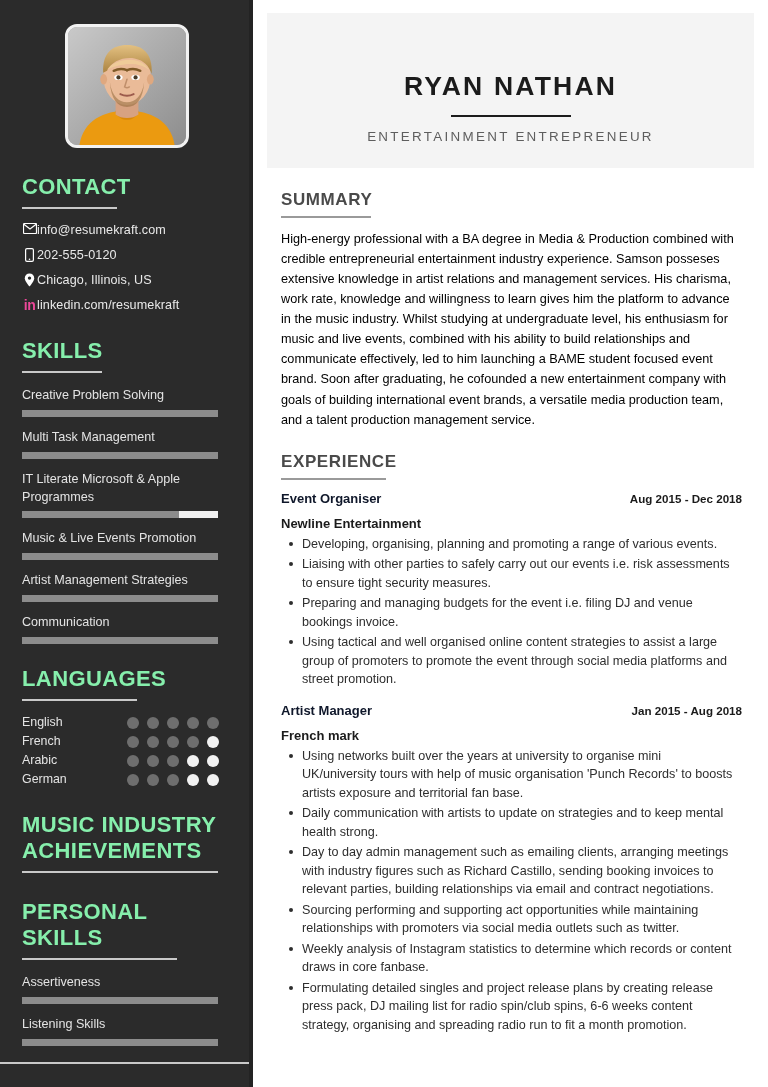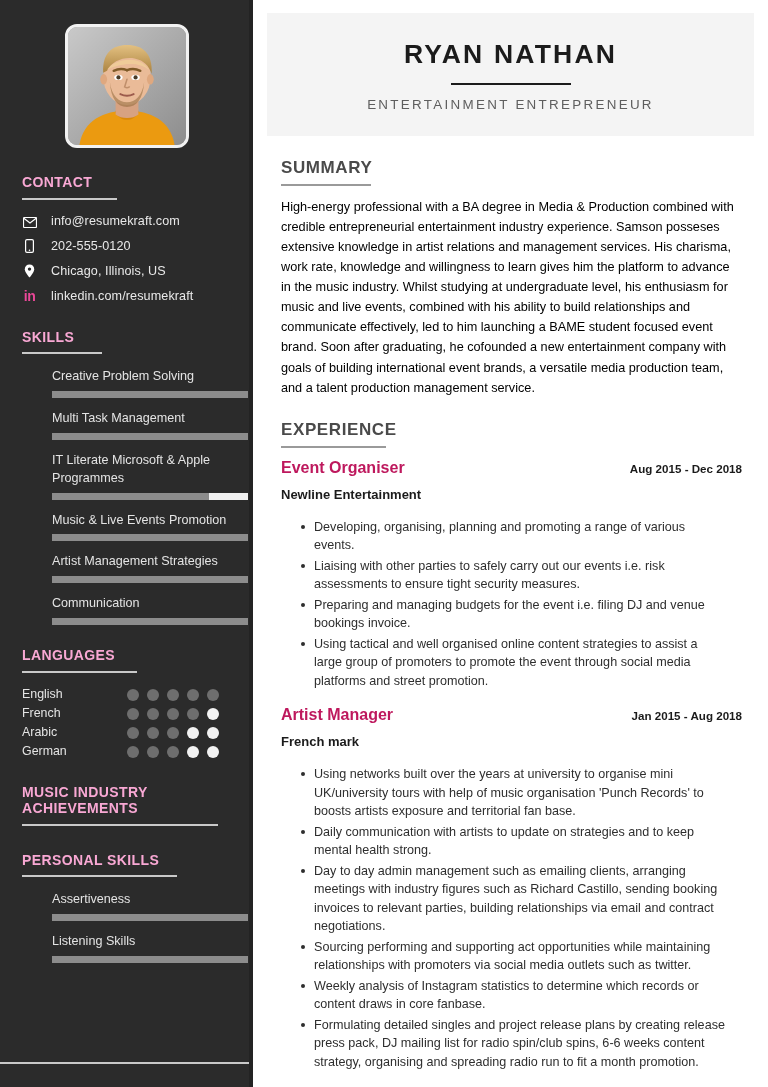--- a/index.html
+++ b/index.html
@@ -57,44 +57,44 @@
   .photo {
     width: 100%;
     height: 100%;
     display: block;
   }
 
   .side-section { margin-top: 26px; }
   .side-section.tight { margin-top: 22px; }
 
   .side-heading {
-    font-size: 14px;
+    font-size: 22px;
     font-weight: 700;
     letter-spacing: 0.4px;
-    color: #f9a8d4;
+    color: #86efac;
     line-height: 1.18;
   }
   .side-rule {
     height: 2px;
     background: #c9c9c9;
     margin-top: 7px;
     margin-bottom: 14px;
   }
   .side-rule.w95  { width: 95px; }
   .side-rule.w80  { width: 80px; }
   .side-rule.w115 { width: 115px; }
   .side-rule.w196 { width: 196px; }
   .side-rule.w155 { width: 155px; }
 
   
   .contact-list { display: flex; flex-direction: column; gap: 11px; }
   .contact-row {
     display: flex;
-    align-items: flex-end;
-    gap: 14px;
+    align-items: flex-start;
+    gap: 0;
     font-size: 12.6px;
     color: #e9e9e9;
     letter-spacing: 0.1px;
   }
   .c-icon {
     width: 15px;
     min-width: 15px;
     display: flex;
     align-items: center;
     justify-content: center;
@@ -102,21 +102,21 @@
   }
   .c-icon svg { display: block; }
   .li-glyph {
     font-weight: 700;
     font-size: 14px;
     line-height: 1;
     letter-spacing: -0.5px;
   }
 
   
-  .skill { margin-bottom: 12px; margin-left: 30px; }
+  .skill { margin-bottom: 12px; }
   .skill-label {
     font-size: 12.6px;
     color: #e4e4e4;
     line-height: 1.42;
     margin-bottom: 5px;
   }
   .bar {
     position: relative;
     height: 7px;
     width: 196px;
@@ -160,20 +160,21 @@
     background: #f4f4f4;
     margin: 13px -12px 0 -14px;
     padding: 26px 10px 24px;
     text-align: center;
   }
   .name {
     font-size: 26.5px;
     font-weight: 700;
     letter-spacing: 2.2px;
     color: #1b1b1b;
+    margin-top: 32px;
   }
   .name-rule {
     width: 120px;
     height: 2px;
     background: #1b1b1b;
     margin: 13px auto 12px;
   }
   .job-title {
     font-size: 13.4px;
     letter-spacing: 2.3px;
@@ -205,41 +206,41 @@
   }
 
   .job { margin-top: 2px; }
   .job + .job { margin-top: 14px; }
   .job-head {
     display: flex;
     justify-content: space-between;
     align-items: baseline;
   }
   .job-role {
-    font-size: 16px;
+    font-size: 13px;
     font-weight: 700;
-    color: #be185d;
+    color: #0f172a;
   }
   .job-dates {
     font-size: 11.6px;
     font-weight: 700;
     color: #1b1b1b;
     white-space: nowrap;
   }
   .job-company {
     font-size: 13px;
     font-weight: 700;
     color: #1b1b1b;
     margin-top: 10px;
     margin-bottom: 3px;
   }
   .bullets {
     list-style: none;
     padding: 0;
-    margin: 16px;
+    margin: 4px;
   }
   .bullets li {
     position: relative;
     padding-left: 17px;
     font-size: 12.6px;
     line-height: 1.47;
     color: #2e2e2e;
     margin-bottom: 2px;
   }
   .bullets li::before {

